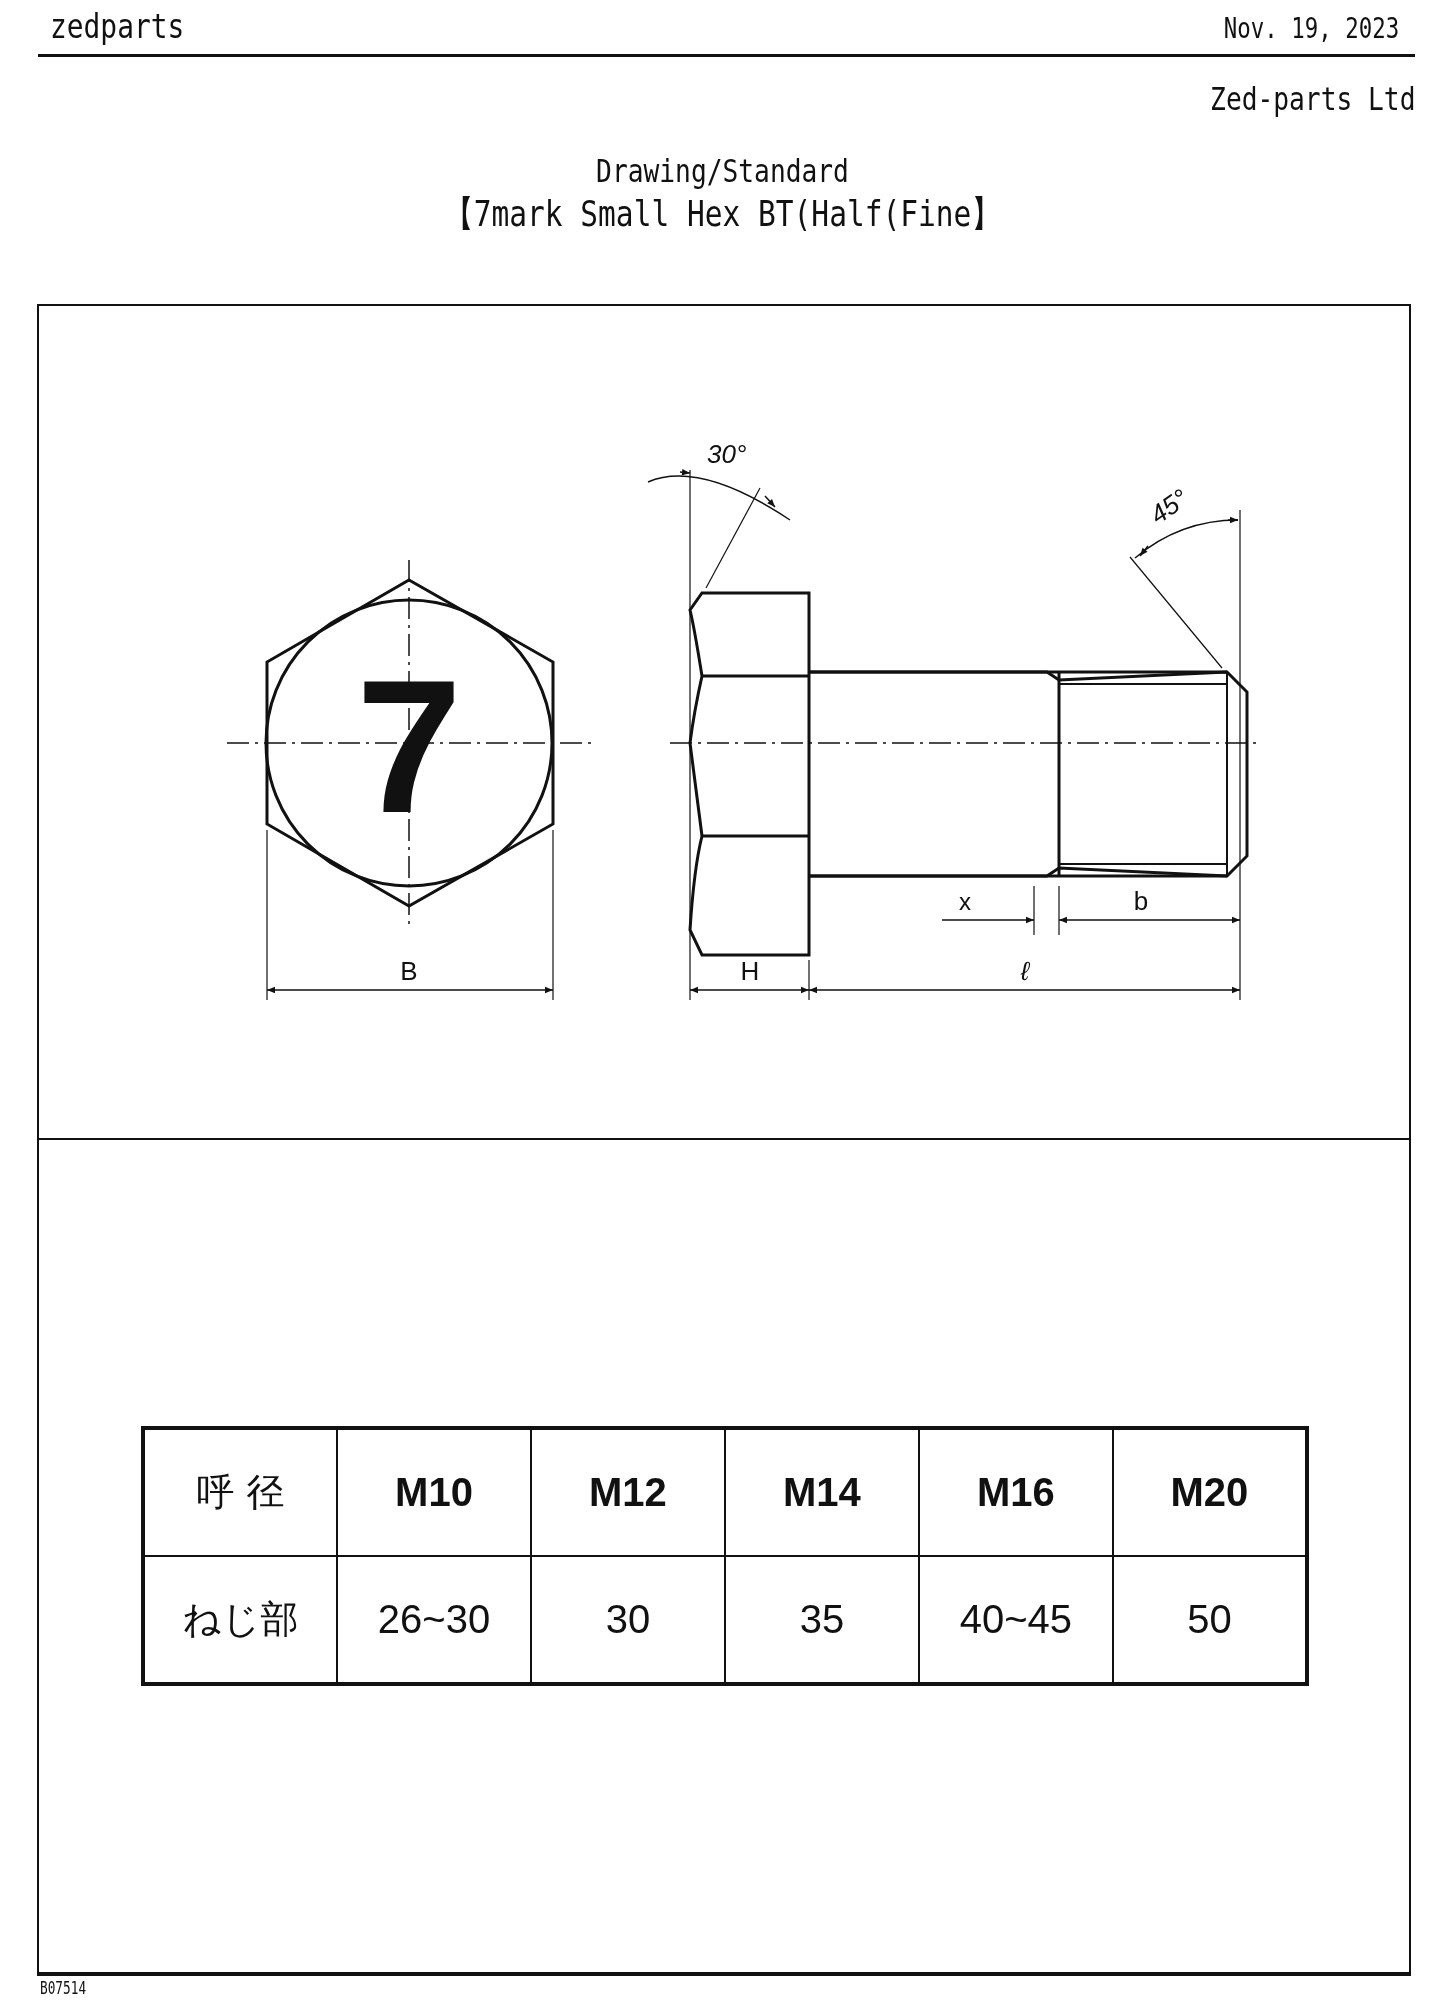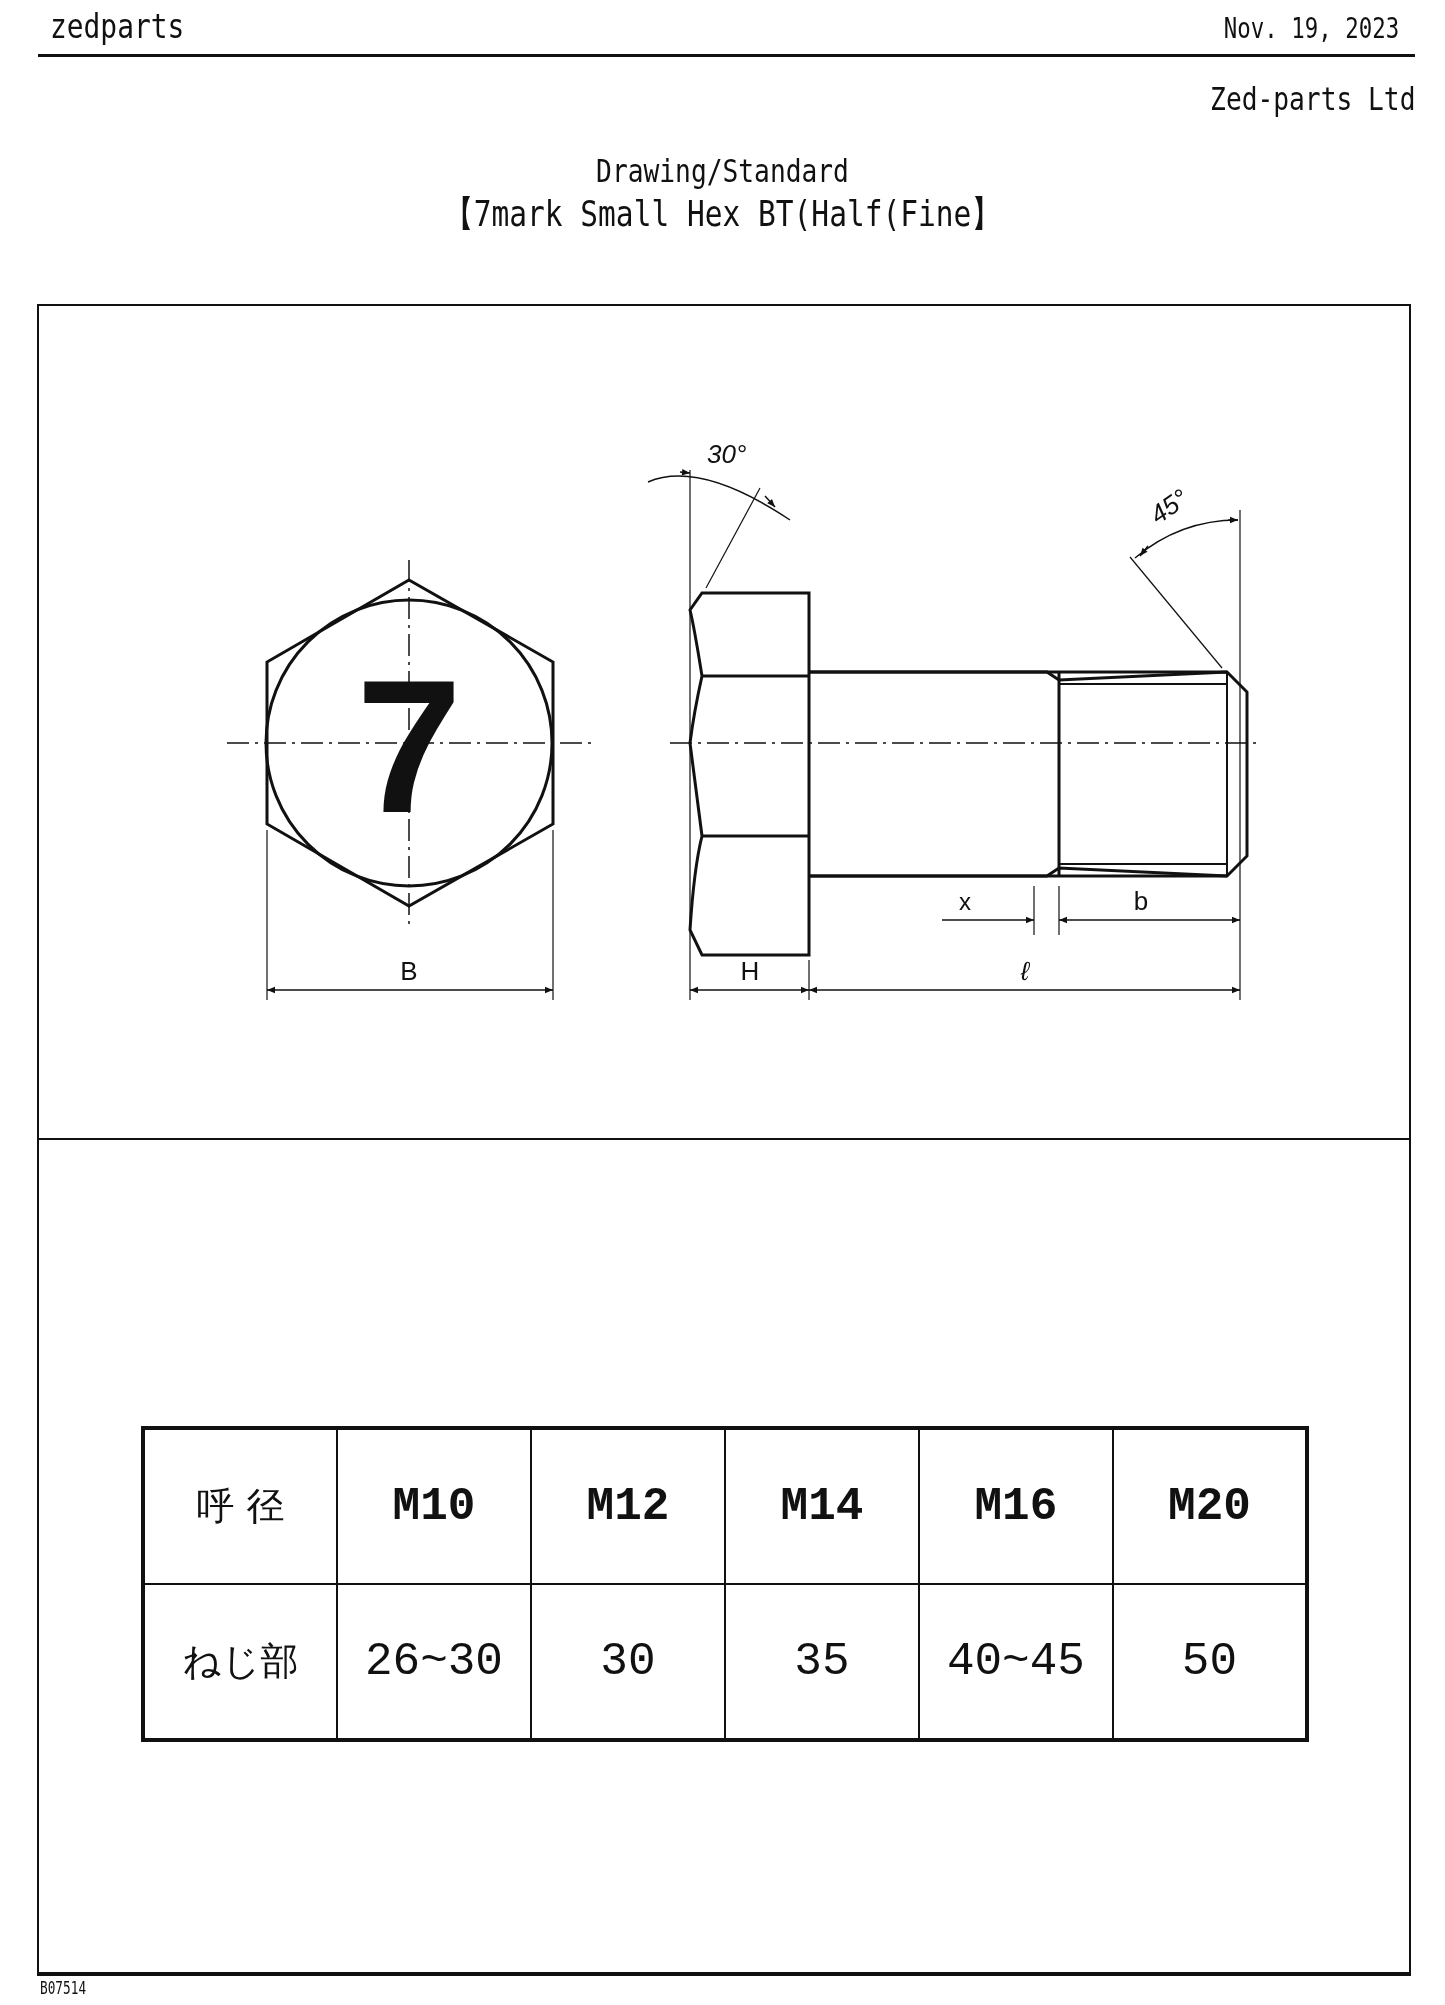--- a/index.html
+++ b/index.html
@@ -8,22 +8,22 @@
   #brand{left:50px;top:6px;font-size:34px;transform:scaleX(.82);transform-origin:left top;}
   #date{right:46px;top:12px;font-size:28px;transform:scaleX(.8);transform-origin:right top;}
   #hr{left:38px;top:54px;width:1377px;height:3px;background:#111;}
   #company{right:30px;top:80px;font-size:32px;transform:scaleX(.82);transform-origin:right top;}
   #t1{left:0;width:1445px;top:152px;text-align:center;font-size:32px;transform:scaleX(.82);}
   #t2{left:0;width:1445px;top:190px;text-align:center;font-size:36px;transform:scaleX(.82);}
   #frame{left:37px;top:304px;width:1374px;height:1672px;border:2px solid #111;border-bottom:4px solid #111;box-sizing:border-box;}
   #divider{left:37px;top:1138px;width:1374px;height:2px;background:#111;}
   #drawing{left:0;top:0;}
   #code{left:40px;top:1978px;font-size:17px;transform:scaleX(.75);transform-origin:left top;}
-  table{position:absolute;left:141px;top:1426px;width:1168px;height:316px;border-collapse:collapse;border:4px solid #111;font-family:"Liberation Sans","DejaVu Sans",sans-serif;}
-  td{border:2px solid #111;text-align:center;font-size:46px;width:16.66%;padding:0;font-family:Liberation Mono, monospace;}
+  table{position:absolute;left:141px;top:1426px;width:1168px;height:260px;border-collapse:collapse;border:4px solid #111;font-family:"Liberation Sans","DejaVu Sans",sans-serif;}
+  td{border:2px solid #111;text-align:center;font-size:40px;width:16.66%;padding:0;}
   td.h{font-weight:bold;}
   td.lab{font-family:"DejaVu Sans",sans-serif;font-size:38px;}
 </style>
 </head>
 <body>
 
 <div class="abs" id="brand">zedparts</div>
 <div class="abs" id="date">Nov. 19, 2023</div>
 <div class="abs" id="hr"></div>
 <div class="abs" id="company">Zed-parts Ltd</div>

